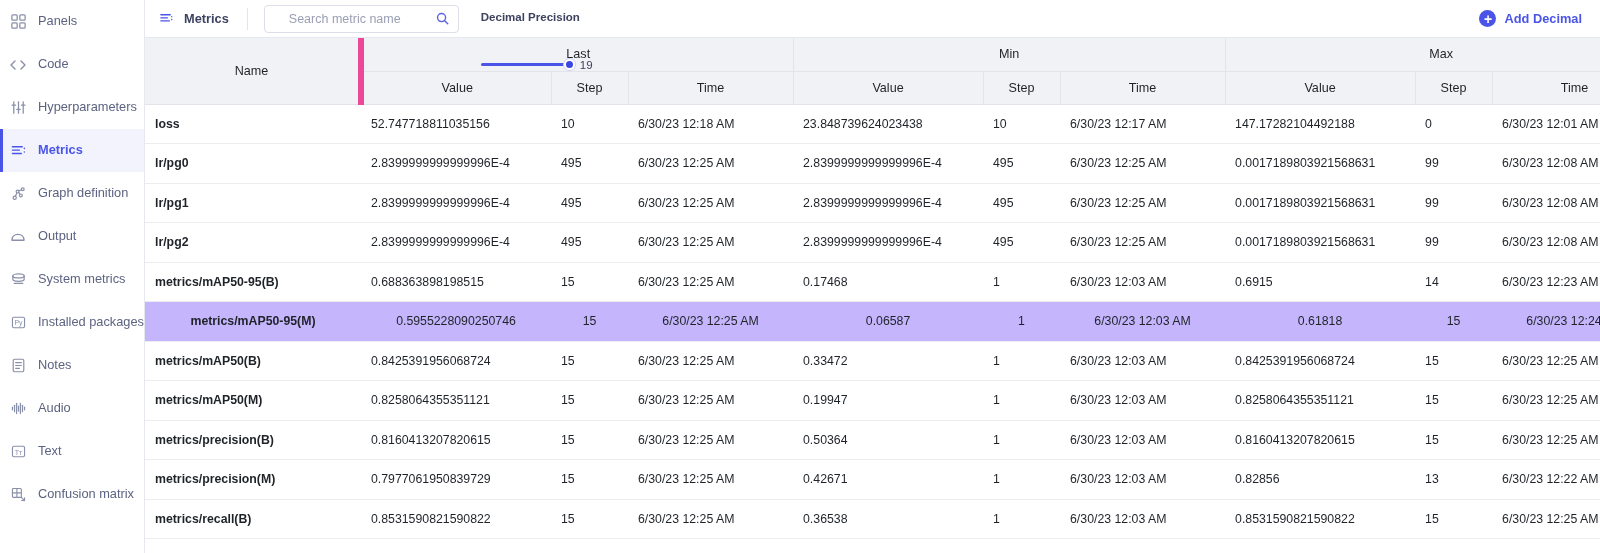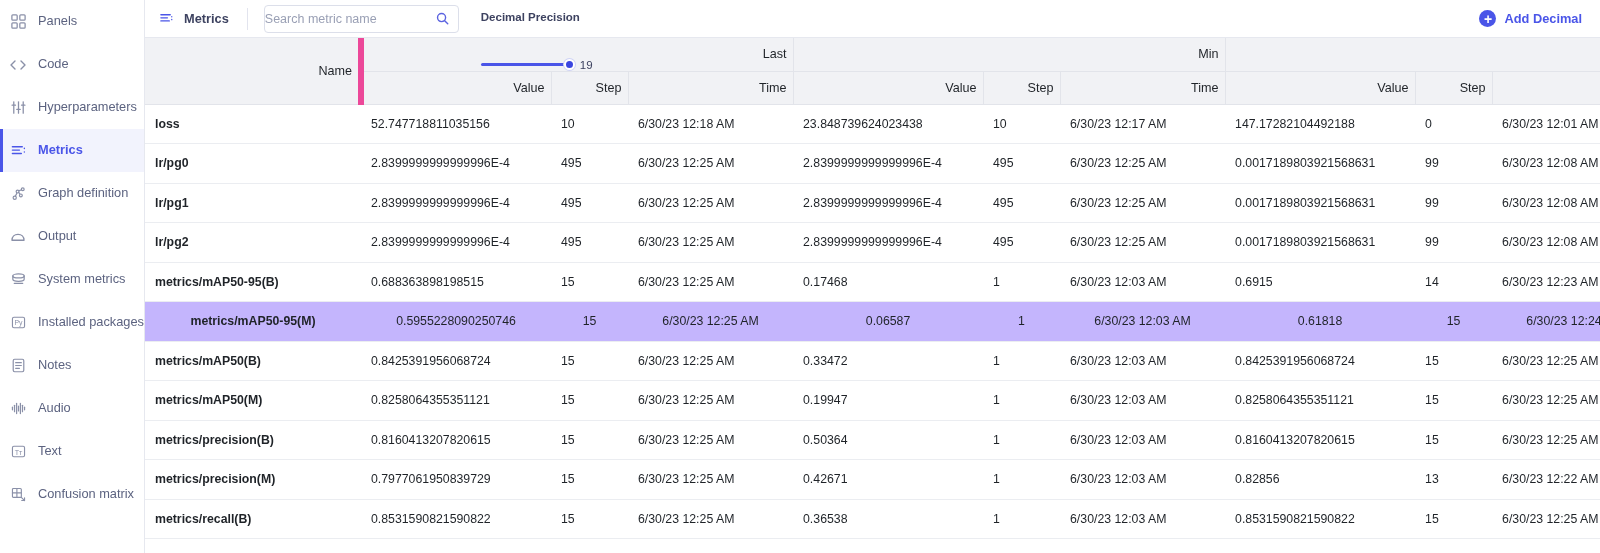--- a/index.html
+++ b/index.html
@@ -98,21 +98,21 @@
     background: #e2e4ee;
     margin: 0 16px 0 18px;
   }
   .search-box {
     width: 195px;
     height: 28px;
     border: 1px solid #dcdfea;
     border-radius: 4px;
     display: flex;
     align-items: center;
-    padding: 0 0;
+    padding: 0 24px;
     position: relative;
   }
   .search-box input {
     border: none;
     outline: none;
     font-family: "Liberation Sans", sans-serif;
     font-size: 12.5px;
     color: #3d4260;
     width: 160px;
     background: transparent;
@@ -195,21 +195,21 @@
     table-layout: fixed;
     width: 1455px;
     font-size: 12.3px;
   }
   table.metrics th {
     background: #f1f2f5;
     font-weight: normal;
     color: #1f2328;
     border-right: 1px solid #e2e4ea;
     border-bottom: 1px solid #e2e4ea;
-    text-align: right;
+    text-align: center;
     font-size: 12.6px;
     height: 33px;
     padding: 0 6px;
   }
   table.metrics th.name-th {
     font-weight: normal;
     height: 66px;
     border-right: 6px solid #ec4899;
   }
   table.metrics td {

